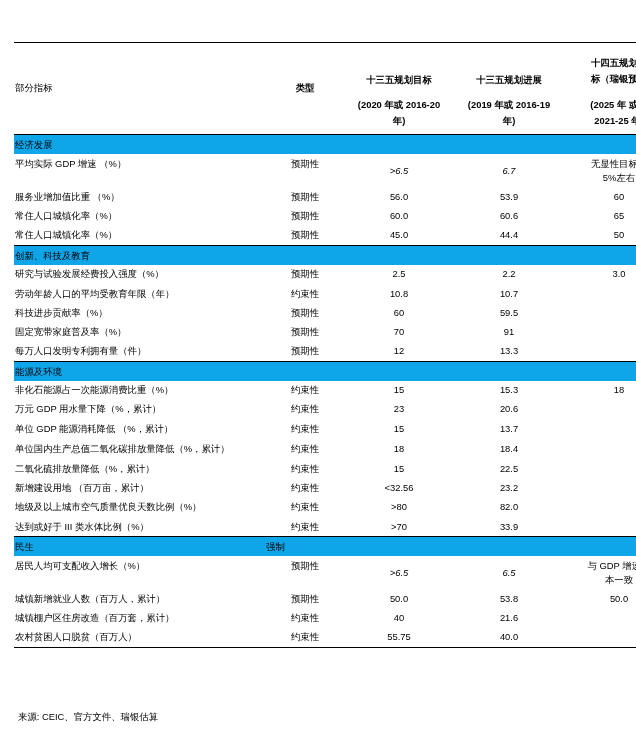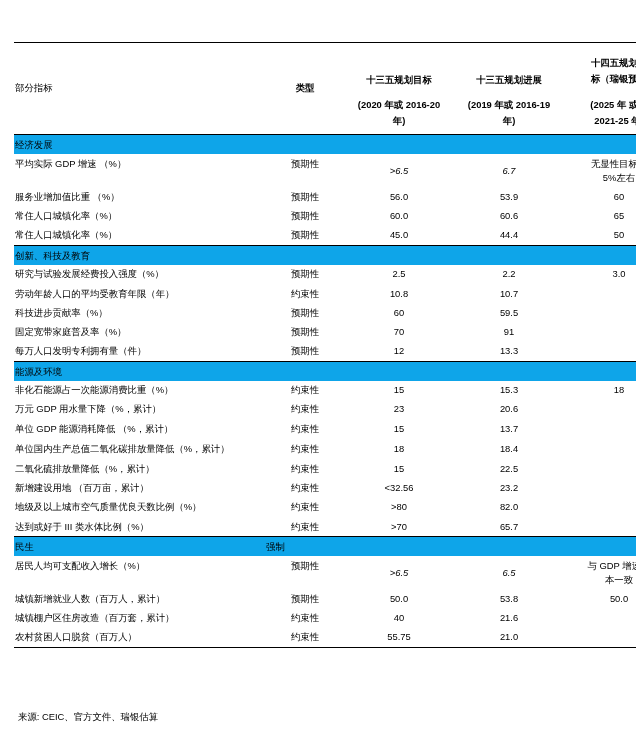--- a/index.html
+++ b/index.html
@@ -352,21 +352,21 @@
             <td class="ind">地级及以上城市空气质量优良天数比例（%）</td>
             <td class="type">约束性</td>
             <td class="val">&gt;80</td>
             <td class="val">82.0</td>
             <td class="val"></td>
           </tr>
           <tr class="data">
             <td class="ind">达到或好于 III 类水体比例（%）</td>
             <td class="type">约束性</td>
             <td class="val">&gt;70</td>
-            <td class="val">65.7</td>
+            <td class="val">33.9</td>
             <td class="val"></td>
           </tr>
           <tr class="rule-mid">
             <td colspan="5"></td>
           </tr>
           <tr class="section">
             <td>民生</td>
             <td class="sec-type">强制</td>
             <td></td>
             <td></td>
@@ -393,21 +393,21 @@
             <td class="ind">城镇棚户区住房改造（百万套，累计）</td>
             <td class="type">约束性</td>
             <td class="val">40</td>
             <td class="val">21.6</td>
             <td class="val"></td>
           </tr>
           <tr class="data">
             <td class="ind">农村贫困人口脱贫（百万人）</td>
             <td class="type">约束性</td>
             <td class="val">55.75</td>
-            <td class="val">21.0</td>
+            <td class="val">40.0</td>
             <td class="val"></td>
           </tr>
         </tbody>
 
       <tfoot>
         <tr class="rule-bottom">
           <td colspan="5"></td>
         </tr>
       </tfoot>
     </table>

